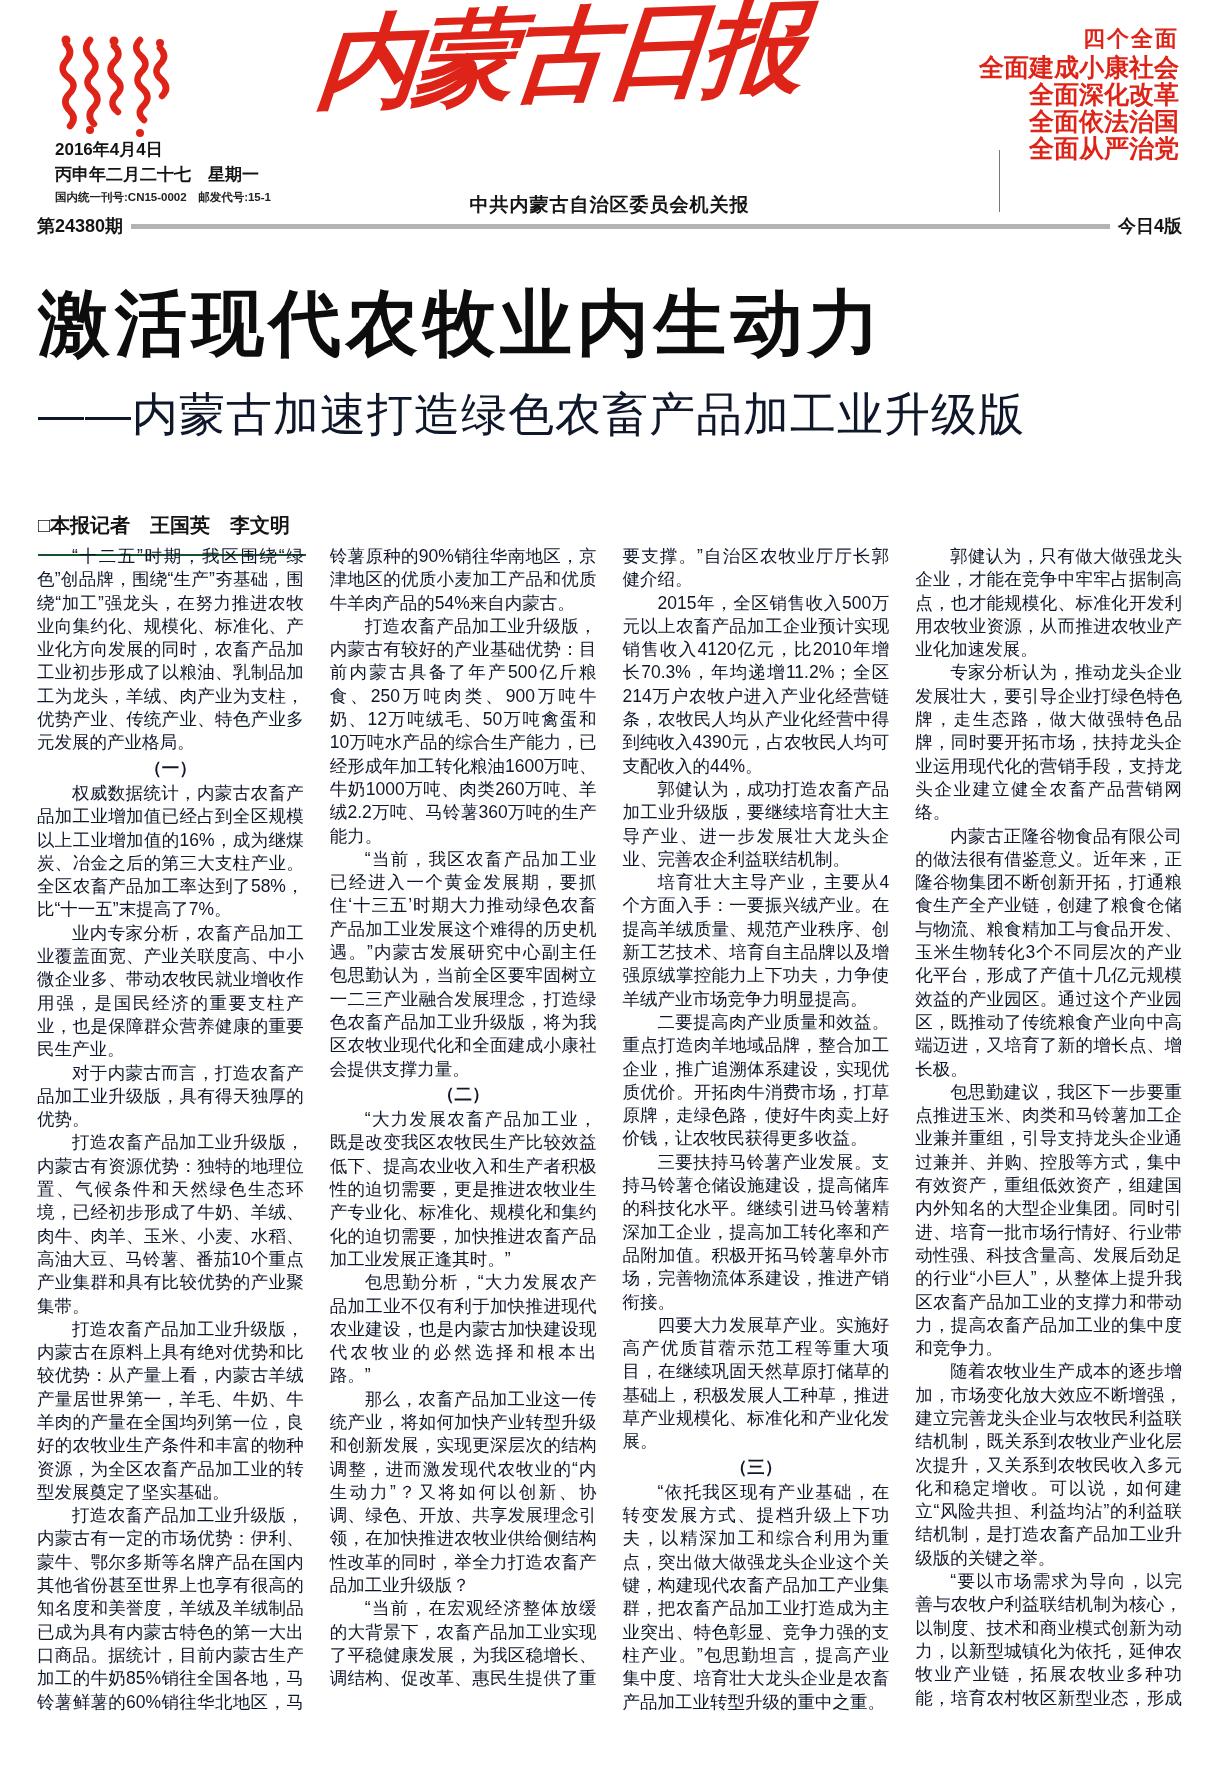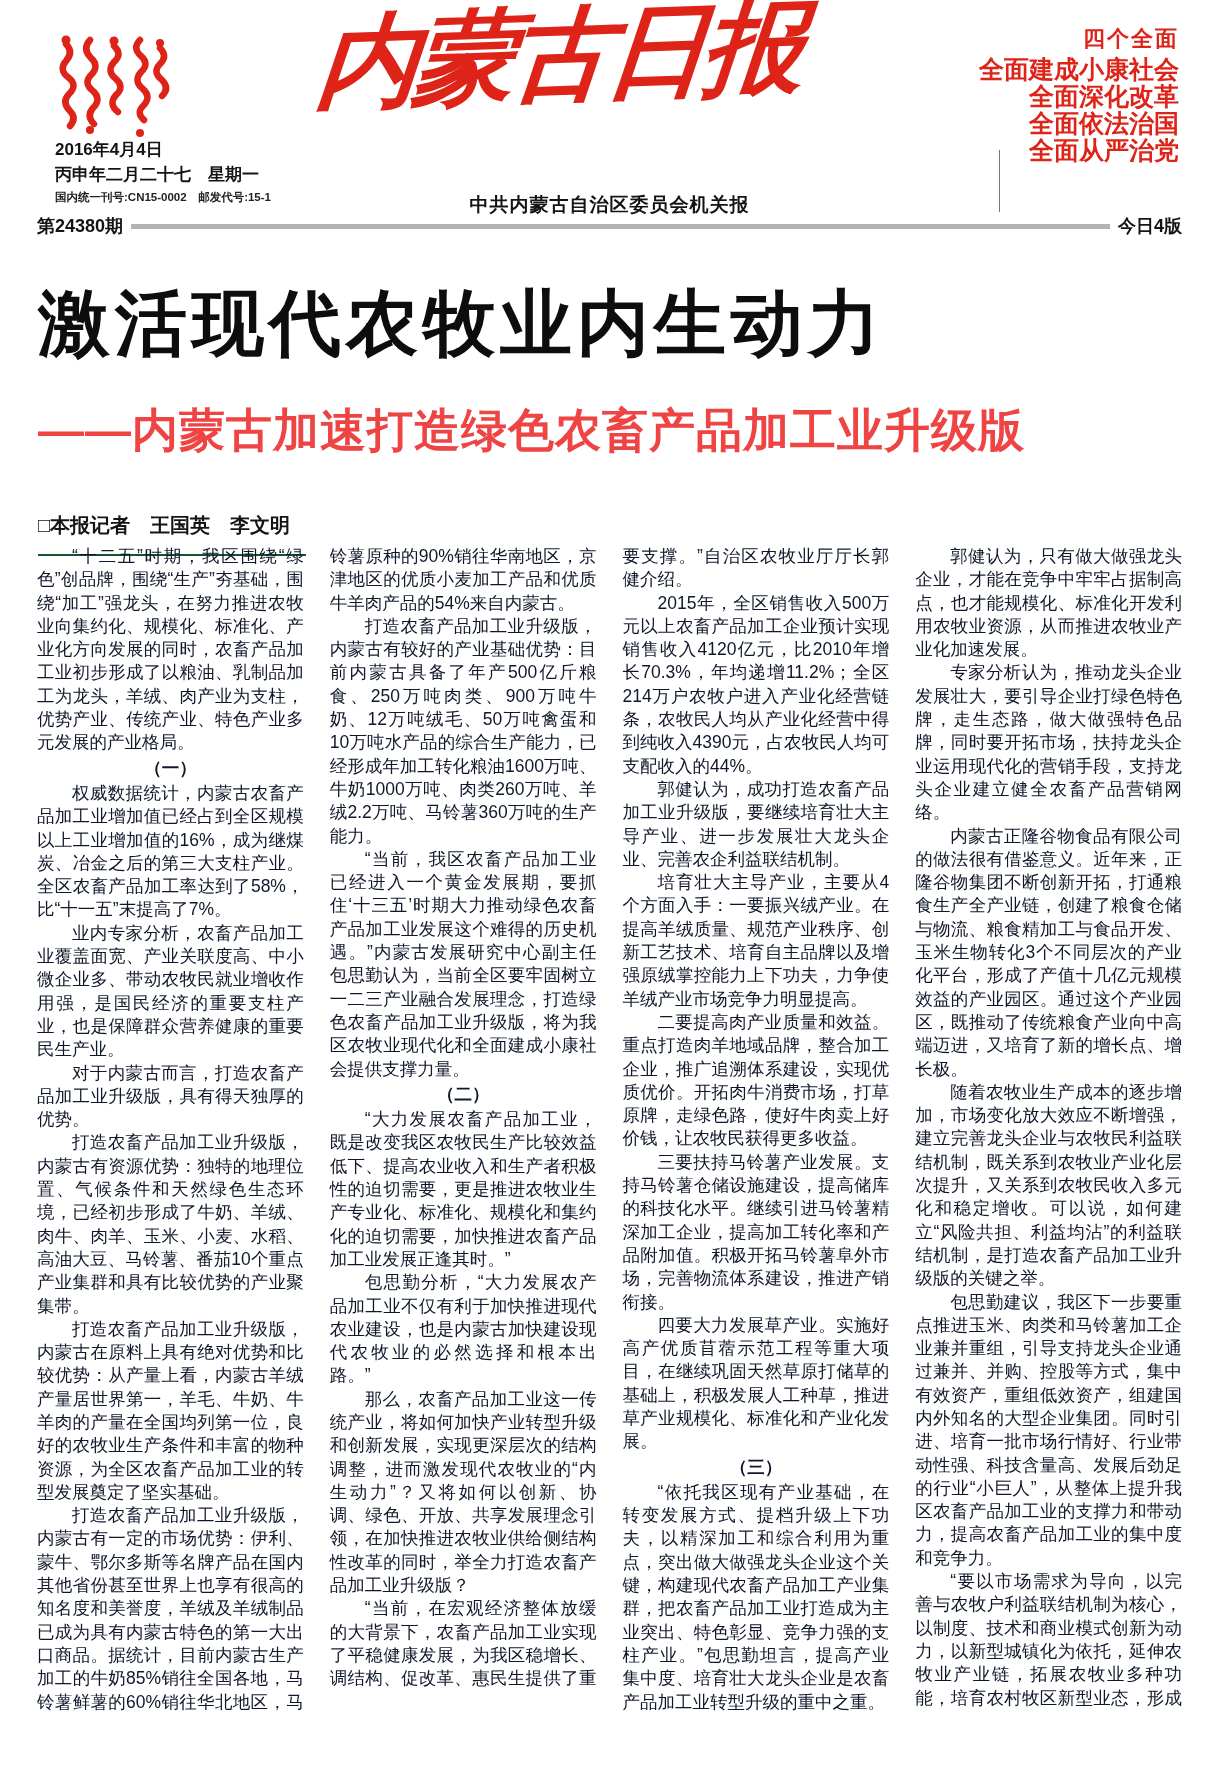--- a/index.html
+++ b/index.html
@@ -12,39 +12,39 @@
   
   .mongolian-script{position:absolute;left:52px;top:30px;width:120px;height:118px;}
   .masthead-title{
     position:absolute;left:318px;top:-12px;width:480px;text-align:center;
     font-size:102px;font-weight:900;color:var(--brand-red);
     transform:skewX(-7deg) rotate(-2deg);letter-spacing:-6px;white-space:nowrap;
     font-style:italic;
   }
   .slogan-block{position:absolute;right:40px;top:24px;width:216px;text-align:right;color:var(--brand-red);}
   .slogan-title{font-size:22px;font-weight:700;letter-spacing:2px;margin-bottom:2px;}
-  .slogan-line{font-size:25px;font-weight:900;line-height:27px;letter-spacing:0px;white-space:nowrap;}
+  .slogan-line{font-size:25px;font-weight:900;line-height:27px;letter-spacing:0px;white-space:nowrap;font-family:Liberation Mono, monospace;}
   .date-block{position:absolute;left:55px;top:141px;line-height:1;}
   .date-line1{font-size:17px;font-weight:600;margin-bottom:8px;}
   .date-line2{font-size:17px;font-weight:600;margin-bottom:9px;}
   .pub-codes{font-size:11.5px;font-weight:600;color:#222;}
   .org-line{position:absolute;left:0;top:192px;width:100%;text-align:center;font-size:19px;font-weight:600;letter-spacing:1px;}
   .header-divider-v{position:absolute;left:999px;top:150px;width:1px;height:62px;background:#777;}
   
   .issue-row{position:absolute;left:37px;top:214px;width:1145px;display:flex;align-items:center;gap:8px;}
   .issue-no,.pages-today{font-size:18px;font-weight:600;white-space:nowrap;text-align:center;}
   .issue-rule{flex:1;height:5px;background:#b3b3b3;}
   
   .headline{
     position:absolute;left:38px;top:276px;width:1143px;
     font-size:72px;font-weight:900;letter-spacing:5px;color:#0d0d0d;white-space:nowrap;
   }
   .subheadline{
-    position:absolute;left:38px;top:400px;
-    font-size:46px;font-weight:700;letter-spacing:1px;color:#ef4444;white-space:nowrap;
+    position:absolute;left:38px;top:384px;
+    font-size:46px;font-weight:400;letter-spacing:1px;color:#0f172a;white-space:nowrap;
   }
   .byline{
     position:absolute;left:38px;top:512px;width:268px;
     font-size:20px;font-weight:700;padding-bottom:15px;border-bottom:2px solid #14532d;
   }
   
   .article-body{
     position:absolute;left:37px;top:545px;width:1145px;height:1172px;
     column-count:4;column-gap:26px;column-fill:auto;
     font-size:17.5px;line-height:23.3px;font-weight:500;
@@ -126,18 +126,18 @@
       <p class="para">郭健认为，成功打造农畜产品加工业升级版，要继续培育壮大主导产业、进一步发展壮大龙头企业、完善农企利益联结机制。</p>
       <p class="para">培育壮大主导产业，主要从4个方面入手：一要振兴绒产业。在提高羊绒质量、规范产业秩序、创新工艺技术、培育自主品牌以及增强原绒掌控能力上下功夫，力争使羊绒产业市场竞争力明显提高。</p>
       <p class="para">二要提高肉产业质量和效益。重点打造肉羊地域品牌，整合加工企业，推广追溯体系建设，实现优质优价。开拓肉牛消费市场，打草原牌，走绿色路，使好牛肉卖上好价钱，让农牧民获得更多收益。</p>
       <p class="para">三要扶持马铃薯产业发展。支持马铃薯仓储设施建设，提高储库的科技化水平。继续引进马铃薯精深加工企业，提高加工转化率和产品附加值。积极开拓马铃薯阜外市场，完善物流体系建设，推进产销衔接。</p>
       <p class="para">四要大力发展草产业。实施好高产优质苜蓿示范工程等重大项目，在继续巩固天然草原打储草的基础上，积极发展人工种草，推进草产业规模化、标准化和产业化发展。</p>
       <p class="section-mark">（三）</p>
       <p class="para">“依托我区现有产业基础，在转变发展方式、提档升级上下功夫，以精深加工和综合利用为重点，突出做大做强龙头企业这个关键，构建现代农畜产品加工产业集群，把农畜产品加工业打造成为主业突出、特色彰显、竞争力强的支柱产业。”包思勤坦言，提高产业集中度、培育壮大龙头企业是农畜产品加工业转型升级的重中之重。</p>
       <p class="para">郭健认为，只有做大做强龙头企业，才能在竞争中牢牢占据制高点，也才能规模化、标准化开发利用农牧业资源，从而推进农牧业产业化加速发展。</p>
       <p class="para">专家分析认为，推动龙头企业发展壮大，要引导企业打绿色特色牌，走生态路，做大做强特色品牌，同时要开拓市场，扶持龙头企业运用现代化的营销手段，支持龙头企业建立健全农畜产品营销网络。</p>
       <p class="para">内蒙古正隆谷物食品有限公司的做法很有借鉴意义。近年来，正隆谷物集团不断创新开拓，打通粮食生产全产业链，创建了粮食仓储与物流、粮食精加工与食品开发、玉米生物转化3个不同层次的产业化平台，形成了产值十几亿元规模效益的产业园区。通过这个产业园区，既推动了传统粮食产业向中高端迈进，又培育了新的增长点、增长极。</p>
+      <p class="para">包思勤建议，我区下一步要重点推进玉米、肉类和马铃薯加工企业兼并重组，引导支持龙头企业通过兼并、并购、控股等方式，集中有效资产，重组低效资产，组建国内外知名的大型企业集团。同时引进、培育一批市场行情好、行业带动性强、科技含量高、发展后劲足的行业“小巨人”，从整体上提升我区农畜产品加工业的支撑力和带动力，提高农畜产品加工业的集中度和竞争力。</p>
       <p class="para">随着农牧业生产成本的逐步增加，市场变化放大效应不断增强，建立完善龙头企业与农牧民利益联结机制，既关系到农牧业产业化层次提升，又关系到农牧民收入多元化和稳定增收。可以说，如何建立“风险共担、利益均沾”的利益联结机制，是打造农畜产品加工业升级版的关键之举。</p>
-      <p class="para">包思勤建议，我区下一步要重点推进玉米、肉类和马铃薯加工企业兼并重组，引导支持龙头企业通过兼并、并购、控股等方式，集中有效资产，重组低效资产，组建国内外知名的大型企业集团。同时引进、培育一批市场行情好、行业带动性强、科技含量高、发展后劲足的行业“小巨人”，从整体上提升我区农畜产品加工业的支撑力和带动力，提高农畜产品加工业的集中度和竞争力。</p>
       <p class="para">“要以市场需求为导向，以完善与农牧户利益联结机制为核心，以制度、技术和商业模式创新为动力，以新型城镇化为依托，延伸农牧业产业链，拓展农牧业多种功能，培育农村牧区新型业态，形成农牧业与二三产业交叉融合的现代产业体系、惠农富农的利益联结机制、城乡一体化的农村牧区发展新格局。”包思勤表示，在农畜产品加工业转型升级中，要建立稳定紧密的利益联结机制，农牧民和企业要结成风险共担、利益均沾的产业共同体，实现互利共赢。</p>
     </div>
 
 </div>
 
 </body></html>

